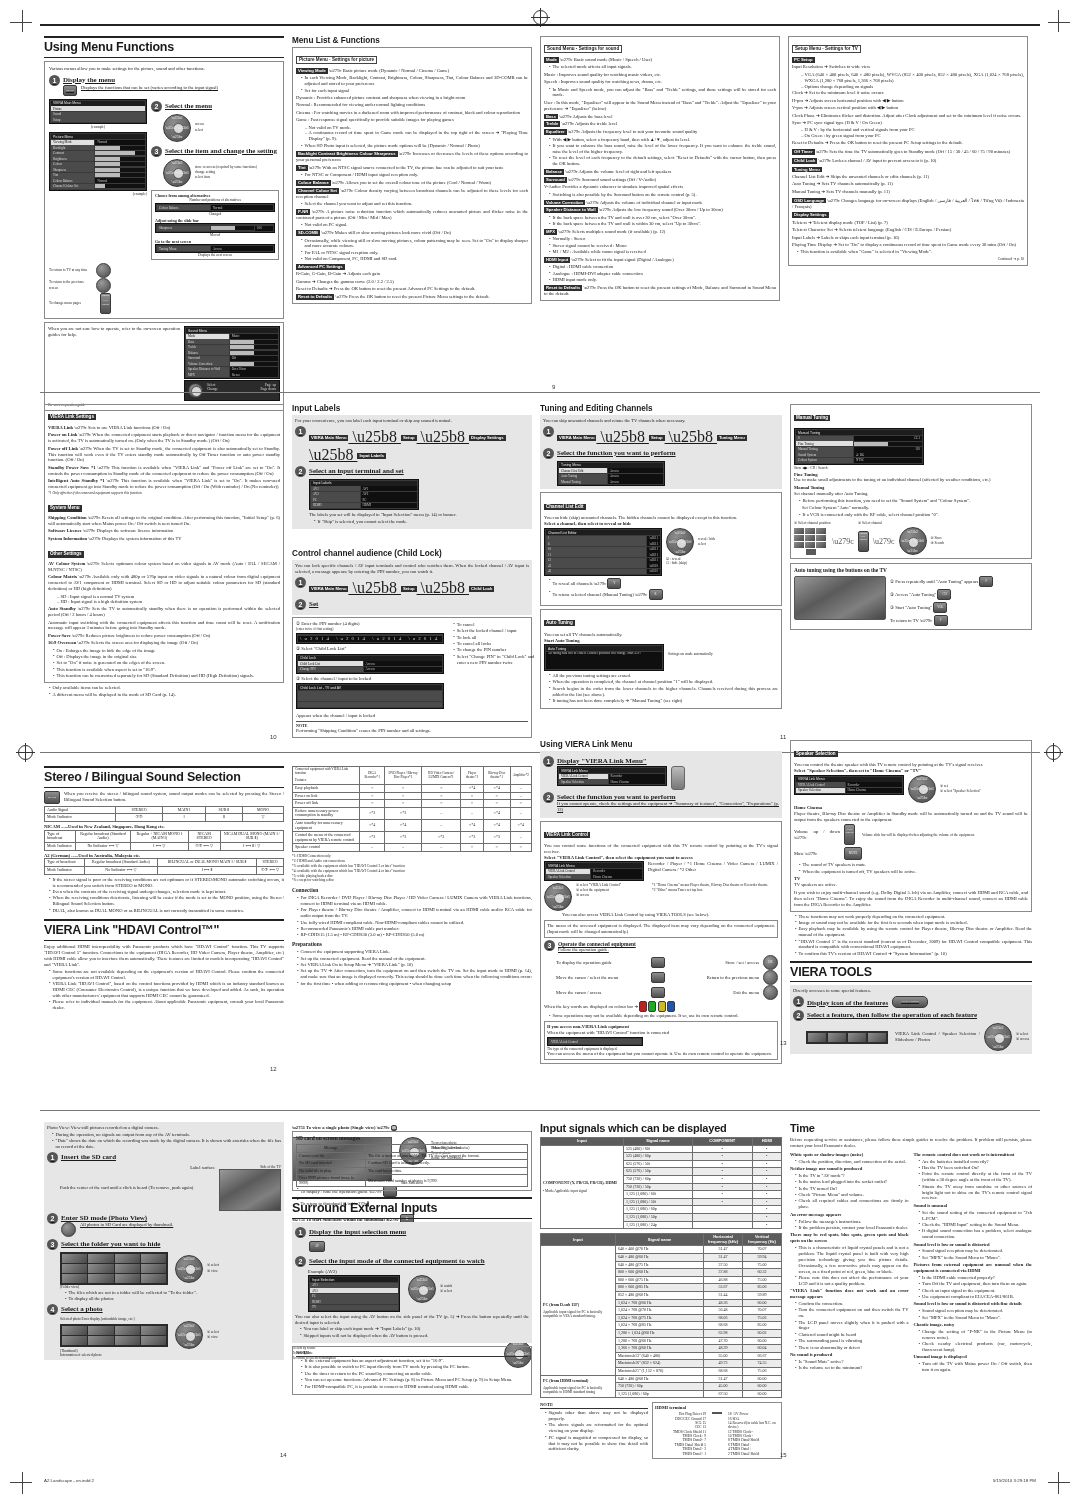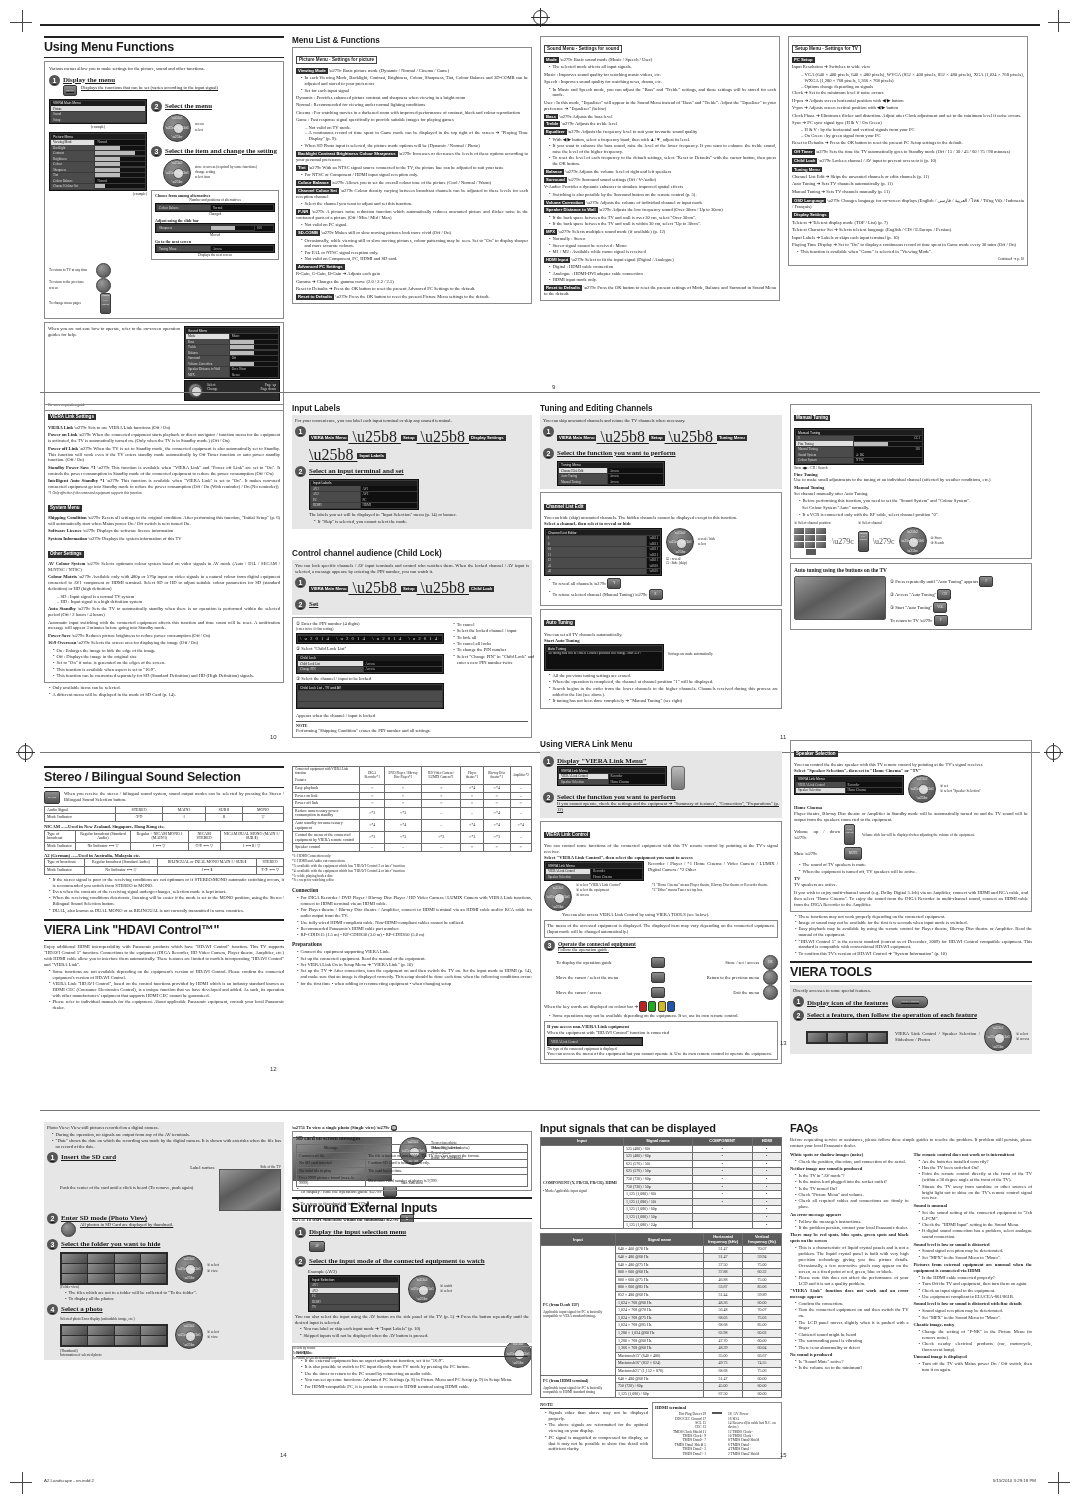--- a/index.html
+++ b/index.html
@@ -1484,21 +1484,21 @@
     </div>
     <div class="pgnum" style="left:236px;top:330px;">14</div>
   </div>
 
   <div class="panel" style="left:292px;top:1128px;width:240px;">
   </div>
 
   <div class="panel" style="left:540px;top:1122px;width:498px;">
     <div style="display:flex;gap:8px;">
       <div style="flex:0 0 242px;">
-        <h1 class="sec plain" style="font-size:11px;border:none;">Input signals that can be displayed</h1>
+        <h1 class="sec plain" style="font-size:11px;border:none;">Input signals which can be displayed</h1>
         <table class="t">
           <tbody>
               <tr>
             <th class="dark" style="width:78px;">Input</th>
             <th class="dark">Signal name</th>
             <th class="dark">COMPONENT</th>
             <th class="dark">HDMI</th>
           </tr>
           <tr>
             <td class="l" rowspan="11" style="vertical-align:middle;">
@@ -1716,21 +1716,21 @@
                 <div>6  TMDS Data1−</div>
                 <div>4  TMDS Data1+</div>
                 <div>2  TMDS Data2 Shield</div>
               </div>
             </div>
           </div>
         </div>
       </div>
 
       <div style="flex:0 0 242px;">
-        <h1 class="sec plain" style="font-size:11px;border:none;">FAQs</h1>
+        <h1 class="sec plain" style="font-size:11px;border:none;">Time</h1>
         <div class="body">Before requesting service or assistance, please follow these simple guides to resolve the problem. If problem still persists, please contact your local Panasonic dealer.</div>
         <div style="display:flex;gap:5px;margin-top:3px;">
           <div style="flex:1;">
             <div class="body bold">White spots or shadow images (noise)</div>
             <ul class="b body">
                 <li>Check the position, direction, and connection of the aerial.</li>
               </ul>
             <div class="body bold">Neither image nor sound is produced</div>
             <ul class="b body">
                 <li>Is the TV in "AV mode"?</li>

